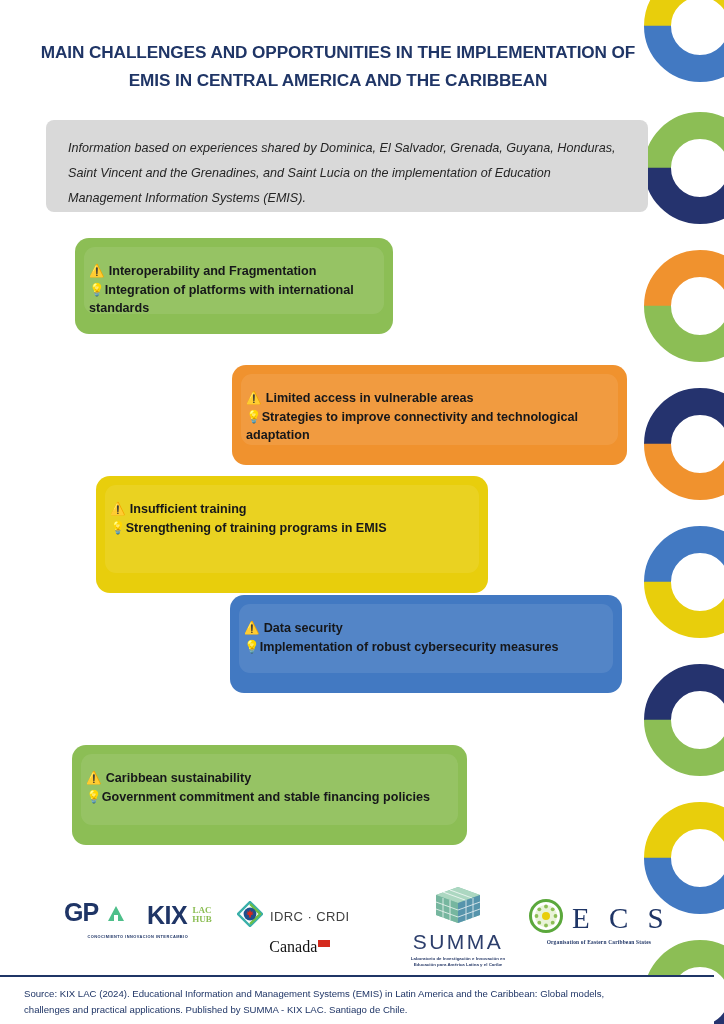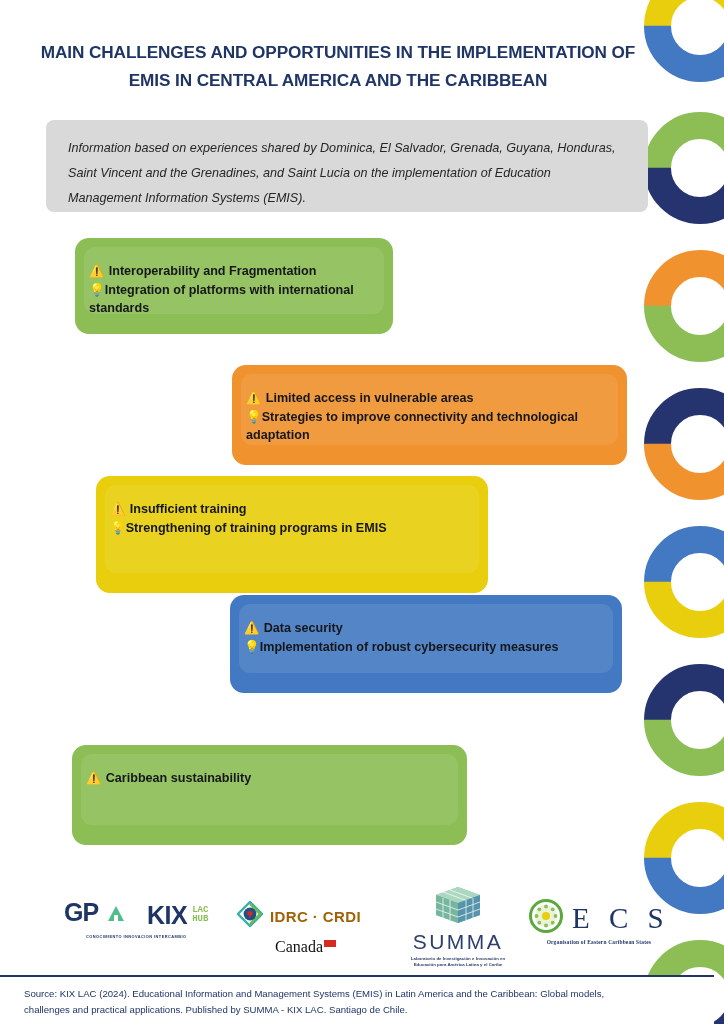--- a/index.html
+++ b/index.html
@@ -85,32 +85,32 @@
   }
   .logo-block { position: absolute; text-align: center; }
 
   .gpe-row { display: flex; align-items: center; gap: 5px; }
   .kix-word {
     font-family: "Liberation Sans", sans-serif;
     font-weight: bold; font-size: 25px;
     color: #1F3566; letter-spacing: -0.5px;
   }
   .lachub {
-    font-family: Liberation Mono, monospace;
+    font-family: Liberation Serif, serif;
     font-weight: bold; font-size: 9px;
     color: #8CBE55; line-height: 9.5px; text-align: center;
   }
   .gpe-sub {
     font-size: 3.9px; color: #1F3566; letter-spacing: 0.45px;
     margin-top: 3px; font-weight: bold; text-align: center;
   }
 
   .idrc-row { display: flex; align-items: center; gap: 7px; }
   .idrc-word {
-    font-size: 15px; font-weight: bold; color: #a16207;
+    font-size: 13px; font-weight: normal; color: #404040;
     letter-spacing: 0.4px;
   }
   .canada-word {
     font-family: "Liberation Serif", serif;
     font-size: 16px; color: #111; margin-top: 7px;
     position: relative; display: inline-block;
   }
   .canada-flag {
     position: absolute; right: -13px; top: 2px;
     width: 12px; height: 7px; background: #D52B1E;
@@ -225,20 +225,21 @@
         <div class="card-inner"></div>
         <div class="card-text">
           <div class="ln"><span class="emoji">⚠️ </span><span>Data security</span></div>
           <div class="ln"><span class="emoji">💡</span><span>Implementation of robust cybersecurity measures</span></div>
         </div>
       </div>
       <div class="card" style="left: 72px; top: 745px; width: 395px; height: 100px; background: rgb(140, 190, 85);">
         <div class="card-inner"></div>
         <div class="card-text">
           <div class="ln"><span class="emoji">⚠️ </span><span>Caribbean sustainability</span></div>
+          <div class="ln"><span class="emoji">💡</span><span>Government commitment and stable financing policies</span></div>
         </div>
       </div>
     </div>
 
   <div id="logos">
 
     <div class="logo-block" style="left:52px; top:14px;">
       <div class="gpe-row">
         <span style="display:inline-block;">
           <svg width="78" height="28" viewBox="0 0 78 28">

